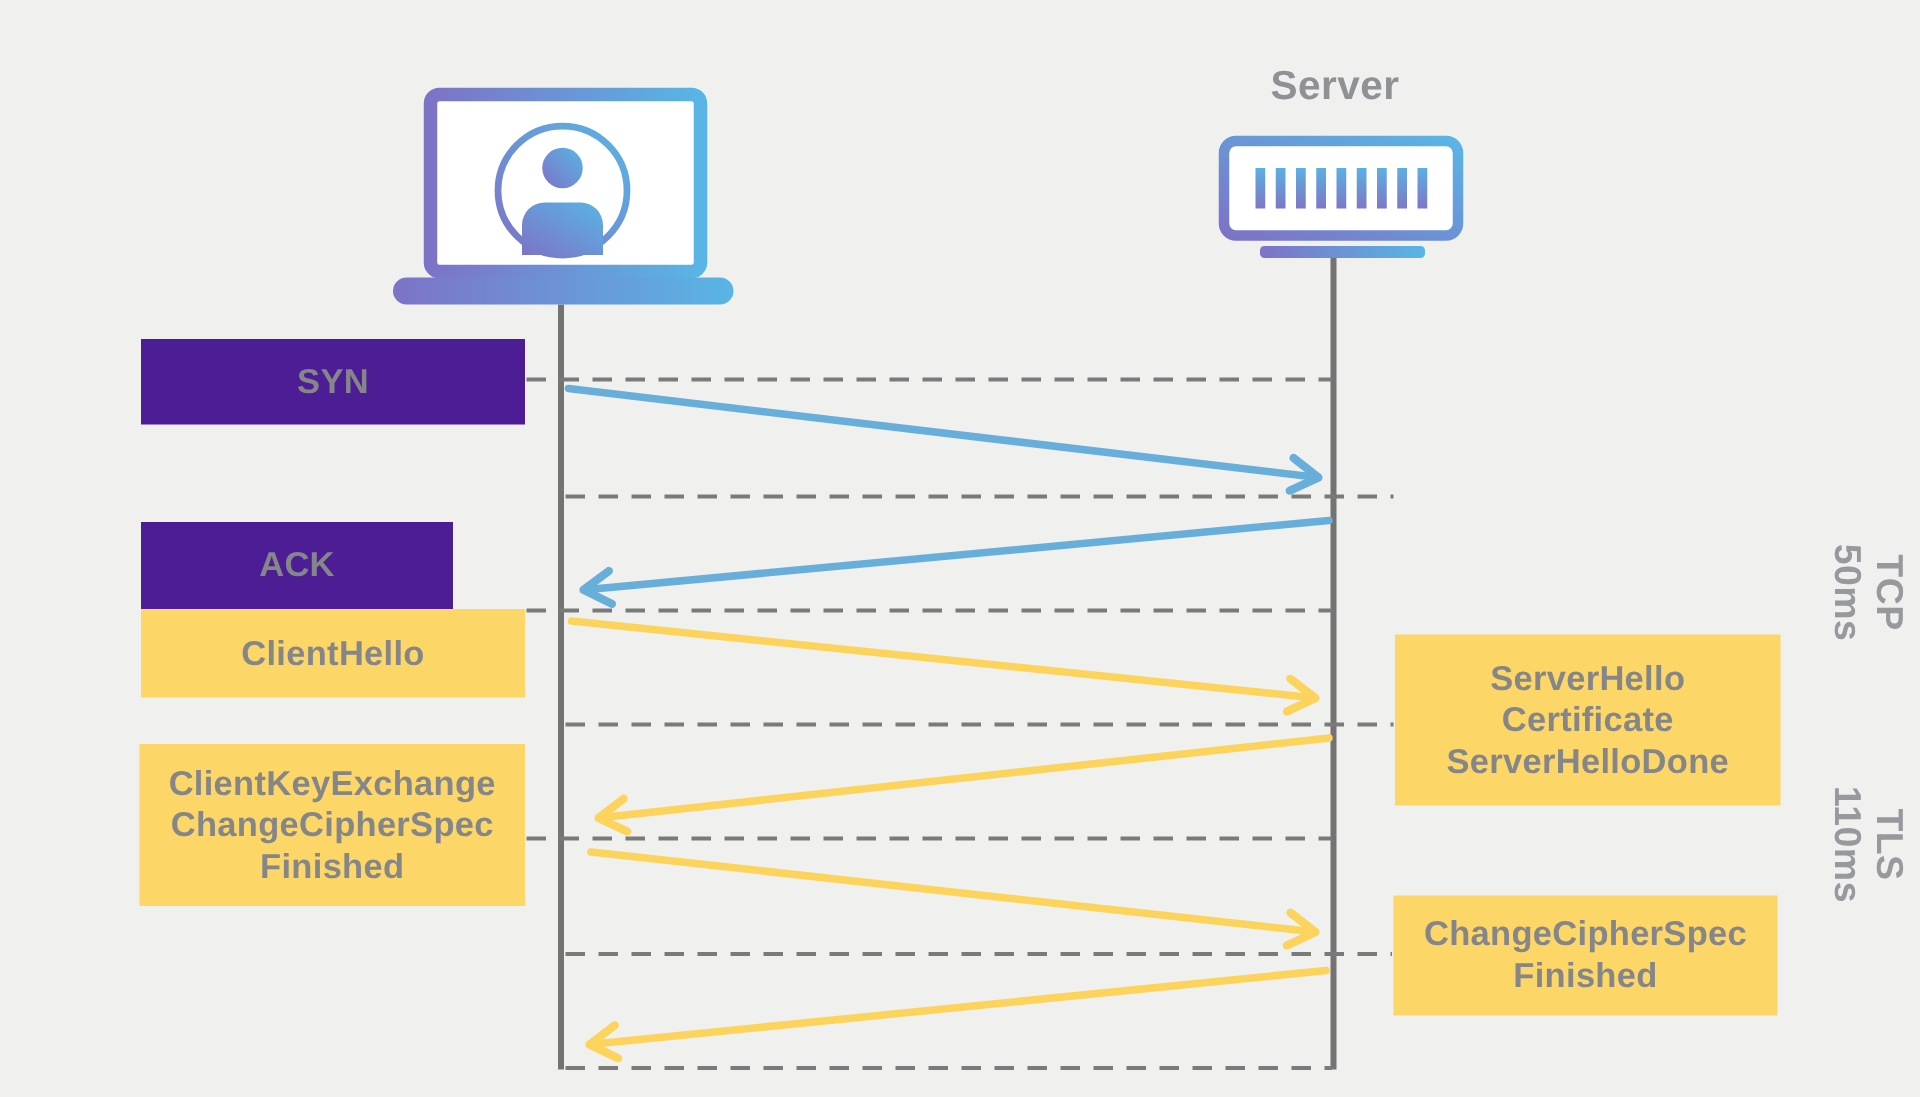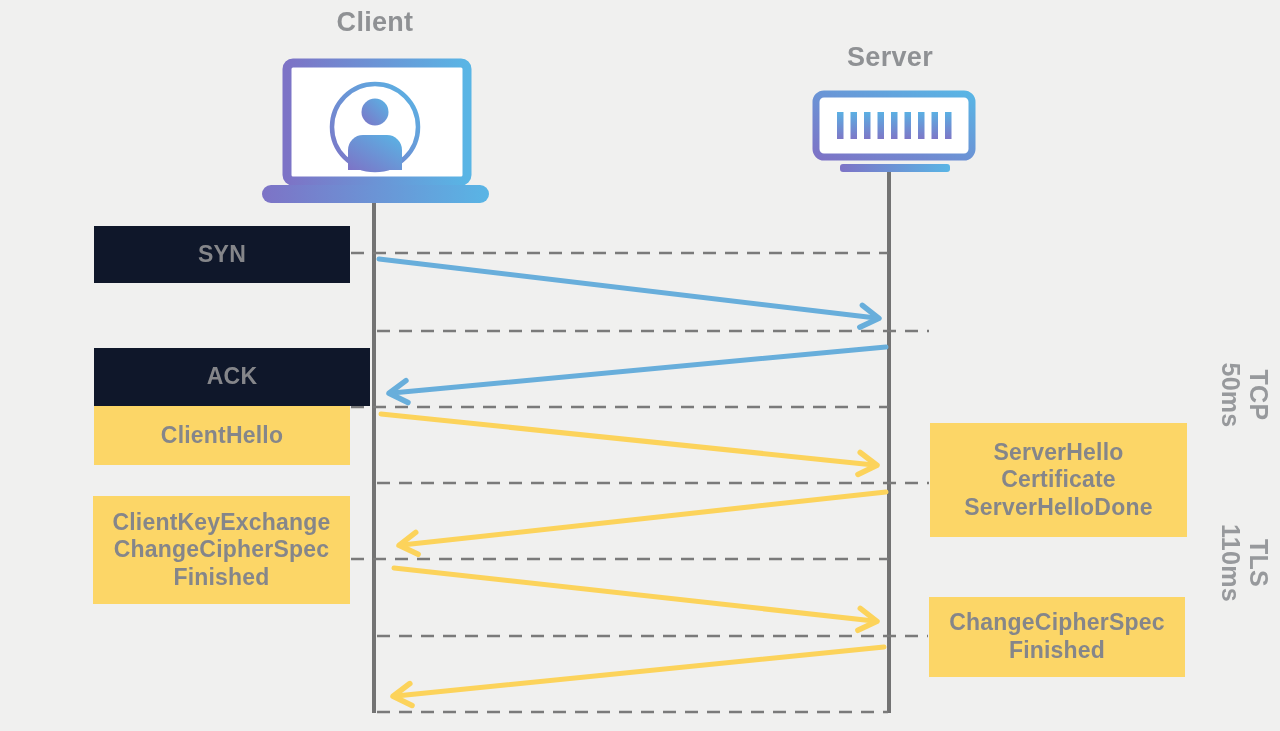--- a/index.html
+++ b/index.html
@@ -20,26 +20,26 @@
   .client-title{left:275px;top:7px;width:200px;}
   .server-title{left:790px;top:42px;width:200px;}
 
   .msg{
     position:absolute;
     display:flex;align-items:center;justify-content:center;
     font-size:23px;font-weight:bold;color:#85868a;
     text-align:center;line-height:1.2;white-space:pre-line;
     letter-spacing:.2px;
   }
-  .msg.blue{background:#0f172a;}
+  .msg.blue{background:#4c1d95;}
   .msg.yellow{background:#fcd667;}
 
   .m-syn        {left:94px; top:226px;width:256px;height:57px;}
   .m-synack     {left:930px;top:303px;width:257px;height:58px;}
-  .m-ack        {left:94px; top:348px;width:276px;height:58px;}
+  .m-ack        {left:94px; top:348px;width:208px;height:58px;}
   .m-clienthello{left:94px; top:406px;width:256px;height:59px;}
   .m-serverhello{left:930px;top:423px;width:257px;height:114px;}
   .m-clientkeyx {left:93px; top:496px;width:257px;height:108px;}
   .m-ccsfin     {left:929px;top:597px;width:256px;height:80px;}
 
   .phase{
     position:absolute;
     font-size:25px;font-weight:bold;color:#97999c;
     text-align:center;line-height:1.1;white-space:pre-line;
     transform:rotate(90deg);
@@ -118,21 +118,20 @@
         <rect x="891" y="112" width="6.5" height="27"></rect>
         <rect x="904.5" y="112" width="6.5" height="27"></rect>
         <rect x="918" y="112" width="6.5" height="27"></rect>
         <rect x="931.5" y="112" width="6.5" height="27"></rect>
         <rect x="945" y="112" width="6.5" height="27"></rect>
       </g>
       <rect x="840" y="164" width="110" height="8" rx="3" fill="url(#gLR)"></rect>
     </g>
   </svg>
 
-  <div class="actor-title client-title">Client</div>
   <div class="actor-title server-title">Server</div>
 
   <div class="msg blue m-syn">SYN</div>
   <div class="msg blue m-ack">ACK</div>
   <div class="msg yellow m-serverhello">ServerHello
 Certificate
 ServerHelloDone</div>
   <div class="msg yellow m-clienthello">ClientHello</div>
   <div class="msg yellow m-clientkeyx">ClientKeyExchange
 ChangeCipherSpec

